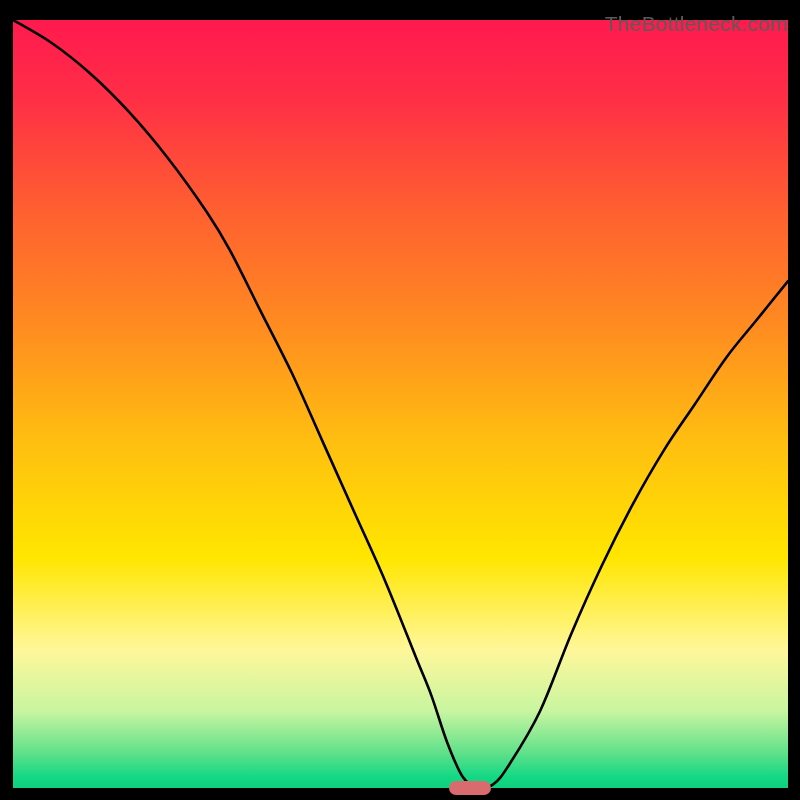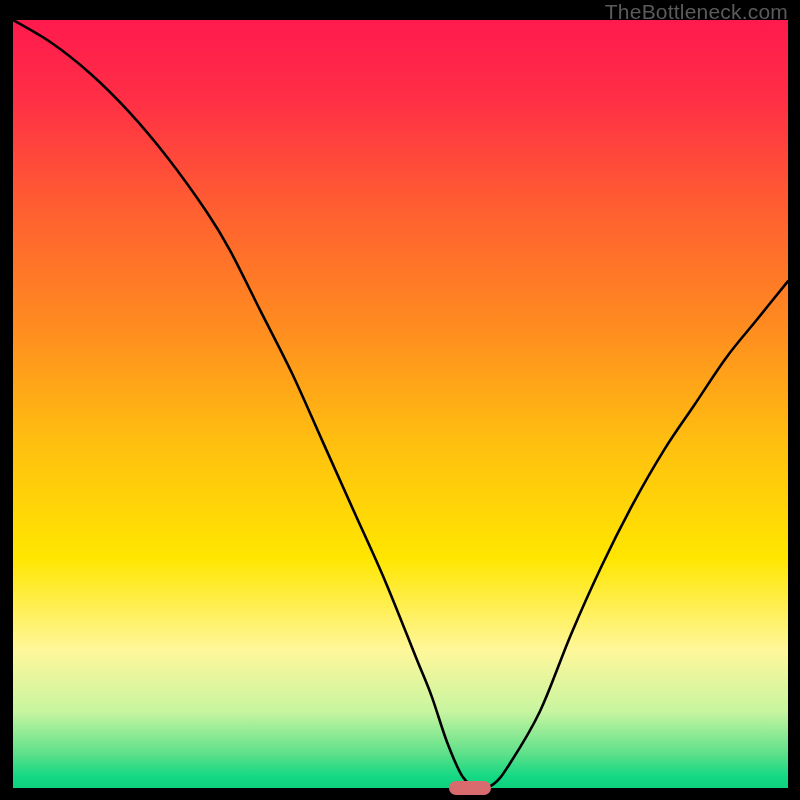--- a/index.html
+++ b/index.html
@@ -20,21 +20,21 @@
   }
   .plot {
     position: absolute;
     left: 0;
     top: 0;
     width: 775px;
     height: 768px;
   }
   .watermark {
     position: absolute;
-    top: 0px;
+    top: 12px;
     right: 12px;
     font-family: Arial, Helvetica, sans-serif;
     font-size: 21px;
     color: #5b5b5b;
     letter-spacing: 0.2px;
   }
   .marker {
     position: absolute;
     width: 42px;
     height: 14px;

